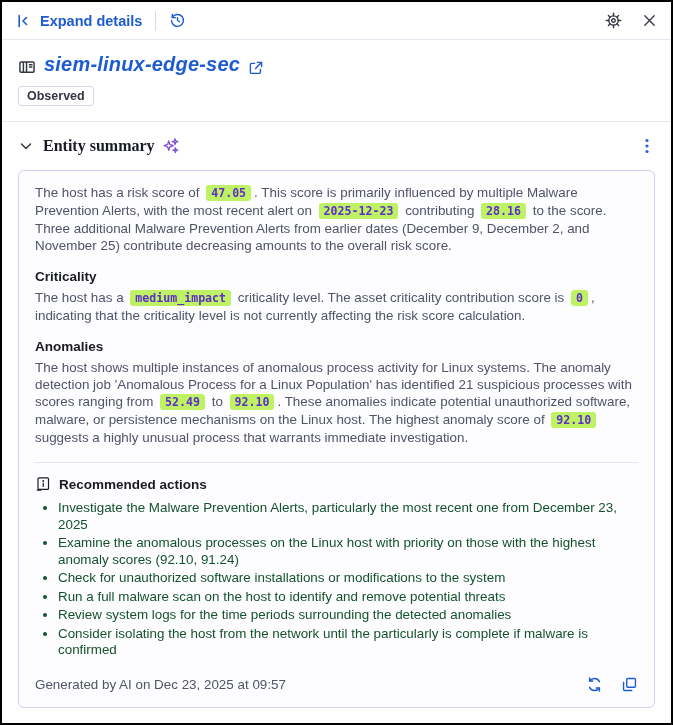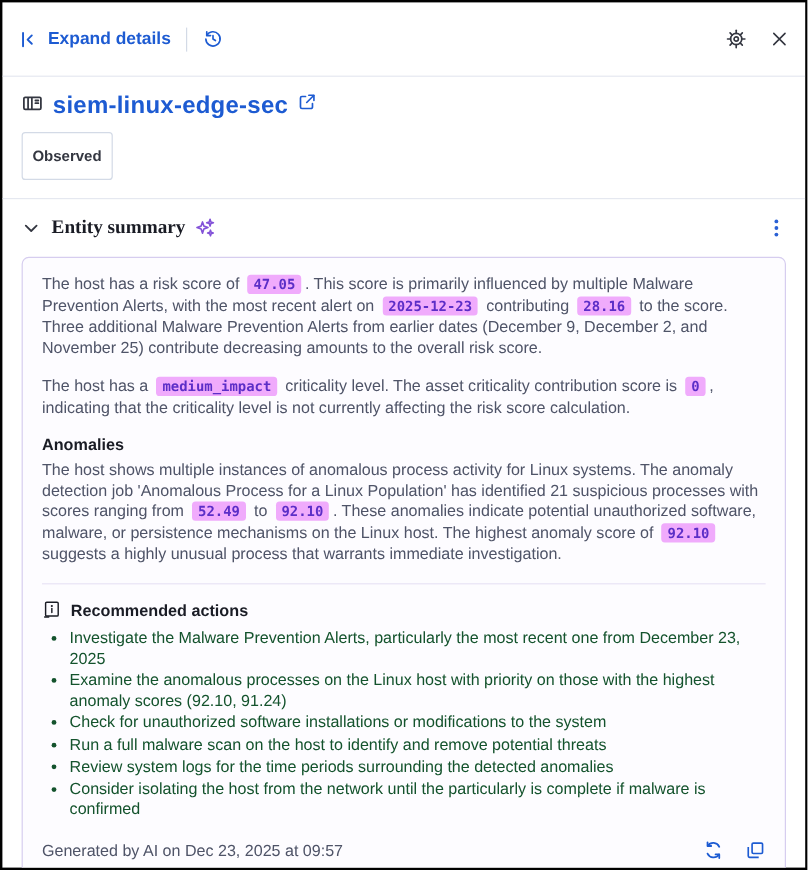--- a/index.html
+++ b/index.html
@@ -2,46 +2,46 @@
 <html><head>
 <meta charset="utf-8">
 <style>
   html,body{margin:0;padding:0;background:#fff;}
   .frame{
     width:673px;height:725px;box-sizing:border-box;
     border:2px solid #000;background:#fff;overflow:hidden;
     font-family:"Liberation Sans",sans-serif;color:#343741;position:relative;
   }
   
-  .header-bar{display:flex;align-items:center;height:37px;padding:12px 14px;border-bottom:1px solid #e5e8f0;}
+  .header-bar{display:flex;align-items:center;height:37px;padding:0 14px;border-bottom:1px solid #e5e8f0;}
   .icon-btn{display:inline-flex;align-items:center;justify-content:center;background:none;border:none;padding:0;cursor:pointer;}
   .expand-label{color:#1d5bd2;font-size:14.5px;font-weight:700;margin-left:8px;cursor:pointer;}
   .vdivider{width:1px;height:20px;background:#d3dae6;margin:0 13px;}
   .spacer{flex:1;}
   .header-right{display:flex;align-items:center;gap:20px;}
   
   .content{padding:0 16px;}
   .timestamp{font-size:12.5px;color:#343741;margin-top:13px;}
-  .title-row{display:flex;align-items:flex-start;gap:8px;margin-top:13px;}
+  .title-row{display:flex;align-items:flex-end;gap:8px;margin-top:13px;font-style:italic;}
   .entity-title{font-size:20px;font-weight:700;color:#1d5bd2;cursor:pointer;letter-spacing:.2px;}
   .badge{display:inline-block;margin-top:10px;border:1px solid #d3dae6;border-radius:3px;background:#fff;
-         padding:12px 8px;font-size:12.5px;font-weight:600;color:#343741;}
+         padding:2px 8px;font-size:12.5px;font-weight:600;color:#343741;}
   .full-divider{border:none;border-top:1px solid #e5e8f0;margin:15px -16px 0;}
   
   .summary-header{display:flex;align-items:center;margin-top:15px;}
   .summary-title{font-size:16px;font-weight:700;color:#1a1c25;margin:0 7px 0 9px;font-family:Liberation Serif, serif;}
   
   .panel{margin-top:15px;border:1px solid #d6cdef;border-radius:6px;background:#fdfcff;
          padding:13px 16px 14px;}
   .section{margin-bottom:15px;}
   .section-heading{font-size:13.5px;font-weight:700;color:#1a1c25;margin:0 0 5px;}
   .section-paragraph{font-size:13.4px;line-height:17px;color:#4f5468;margin:0;}
   code.chip{
     font-family:"DejaVu Sans Mono",monospace;font-size:11.6px;font-weight:700;color:#5c2ec7;
-    background:#f0abfc;border-radius:3px;padding:1px 5px;margin:0 3px;white-space:nowrap;
+    background:#bef264;border-radius:3px;padding:1px 5px;margin:0 3px;white-space:nowrap;
   }
   .actions-divider{border:none;border-top:1px solid #e8e3f5;margin:16px 0 13px;}
   .actions-header{display:flex;align-items:flex-end;gap:8px;}
   .actions-heading{font-size:13.5px;font-weight:700;color:#1a1c25;}
   ul.actions{margin:8px 0 0;padding-left:23px;font-size:13.4px;line-height:16.5px;color:#14532d;}
   ul.actions li{margin-bottom:2px;}
   .panel-footer{display:flex;align-items:center;margin-top:17px;}
   .generated-text{font-size:13.4px;color:#4f5468;}
   .footer-icons{display:flex;align-items:center;gap:18px;}
   svg{display:block;}
@@ -145,20 +145,21 @@
       </span>
     </div>
 
     
     <div class="panel">
       <div id="sections">
           <div class="section">
             <p class="section-paragraph">The host has a risk score of <code class="chip">47.05</code>. This score is primarily influenced by multiple Malware Prevention Alerts, with the most recent alert on <code class="chip">2025-12-23</code> contributing <code class="chip">28.16</code> to the score. Three additional Malware Prevention Alerts from earlier dates (December 9, December 2, and November 25) contribute decreasing amounts to the overall risk score.</p>
           </div>
           <div class="section">
+            <h4 class="section-heading">Criticality</h4>
             <p class="section-paragraph">The host has a <code class="chip">medium_impact</code> criticality level. The asset criticality contribution score is <code class="chip">0</code>, indicating that the criticality level is not currently affecting the risk score calculation.</p>
           </div>
           <div class="section">
             <h4 class="section-heading">Anomalies</h4>
             <p class="section-paragraph">The host shows multiple instances of anomalous process activity for Linux systems. The anomaly detection job 'Anomalous Process for a Linux Population' has identified 21 suspicious processes with scores ranging from <code class="chip">52.49</code> to <code class="chip">92.10</code>. These anomalies indicate potential unauthorized software, malware, or persistence mechanisms on the Linux host. The highest anomaly score of <code class="chip">92.10</code> suggests a highly unusual process that warrants immediate investigation.</p>
           </div>
         </div>
 
       <hr class="actions-divider">
 

